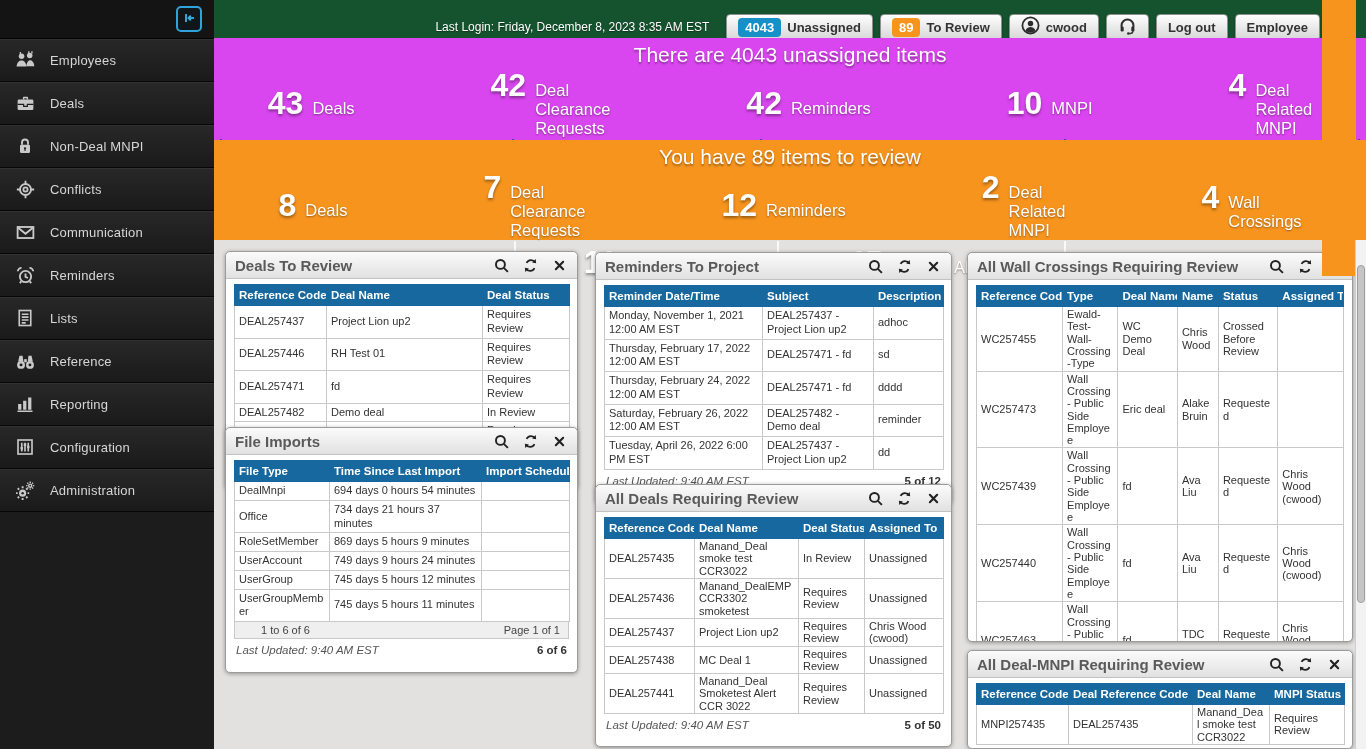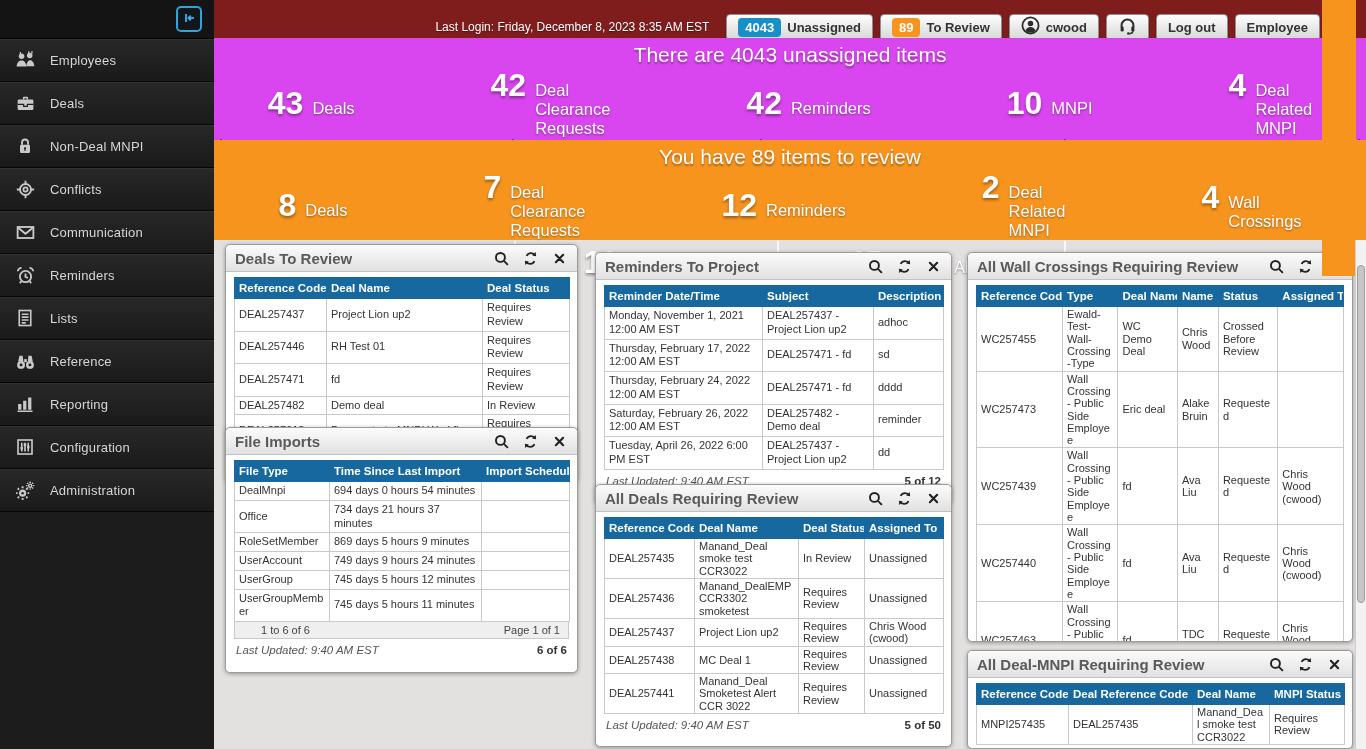--- a/index.html
+++ b/index.html
@@ -12,21 +12,21 @@
   .collapse-btn{position:absolute;right:12px;top:6px;width:26px;height:26px;background:#10161a;
       border:2px solid #2fa3dc;border-radius:5px;display:flex;align-items:center;justify-content:center;
       cursor:pointer;box-sizing:border-box;padding:0;}
   .side-item{height:42px;display:flex;align-items:center;gap:12px;padding:0 12px;
       background:linear-gradient(#282828,#1a1a1a);border-bottom:1px solid #060606;
       box-shadow:inset 0 1px 0 #323232;cursor:pointer;}
   .side-icon{width:26px;display:flex;justify-content:center;align-items:center;}
   .side-label{color:#d6d6d6;font-weight:normal;font-size:13px;letter-spacing:.2px;}
 
   
-  .topbar{position:absolute;left:214px;top:0;width:1152px;height:54px;background:#7f1d1d;
+  .topbar{position:absolute;left:214px;top:0;width:1152px;height:54px;background:#14532d;
       display:flex;align-items:center;justify-content:flex-end;gap:7px;padding-right:46px;box-sizing:border-box;}
   .last-login{color:#fff;font-size:12px;margin-right:10px;text-shadow:0 1px 1px rgba(0,0,0,.4);}
   .tb-btn{height:27px;background:linear-gradient(#fefefe,#d6d6d6);border:1px solid #8f8f8f;
       border-radius:4px;display:flex;align-items:center;gap:6px;padding:5px 11px;
       font-family:"Liberation Sans",sans-serif;font-weight:bold;font-size:13px;color:#333;
       box-shadow:0 1px 2px rgba(0,0,0,.35);cursor:pointer;}
   .badge{border-radius:4px;color:#fff;font-weight:bold;font-size:13px;padding:2px 7px;}
   .badge.blue{background:#1790c8;} .badge.orange{background:#f7941e;}
 
   
@@ -57,21 +57,21 @@
      font-size:11.5px;white-space:nowrap;overflow:hidden;}
   td{border:1px solid #c9c9c9;padding:2px 4px;color:#333;vertical-align:middle;line-height:1.25;
      word-wrap:break-word;overflow:hidden;}
   .tight td{padding:1px 4px;line-height:1.12;}
   .panel-footer{display:flex;justify-content:space-between;padding:5px 2px 4px;font-size:11.5px;}
   .updated{font-style:italic;color:#555;}
   .count{font-weight:bold;color:#333;}
   .pagination{display:flex;justify-content:space-between;background:#efefef;border:1px solid #c9c9c9;
       border-top:none;padding:2px 8px 2px 26px;font-size:11px;color:#444;}
 
-  #p-deals{left:225px;top:244px;width:353px;}
+  #p-deals{left:225px;top:251px;width:353px;}
   #p-imports{left:225px;top:427px;width:353px;}
   #p-reminders{left:595px;top:252px;width:357px;}
   #p-alldeals{left:595px;top:484px;width:357px;height:263px;overflow:hidden;}
   #p-wall{left:967px;top:252px;width:386px;max-height:390px;overflow:hidden;}
   #p-mnpi{left:967px;top:650px;width:386px;height:99px;overflow:hidden;}
 
   
   .orange-strip{position:absolute;left:1322px;top:0;width:34px;height:276px;background:#f7941e;z-index:60;}
   .scroll-track{position:absolute;left:1355px;top:240px;width:11px;height:509px;background:#f2f2f2;
       border-left:1px solid #cfcfcf;box-sizing:border-box;z-index:70;}

